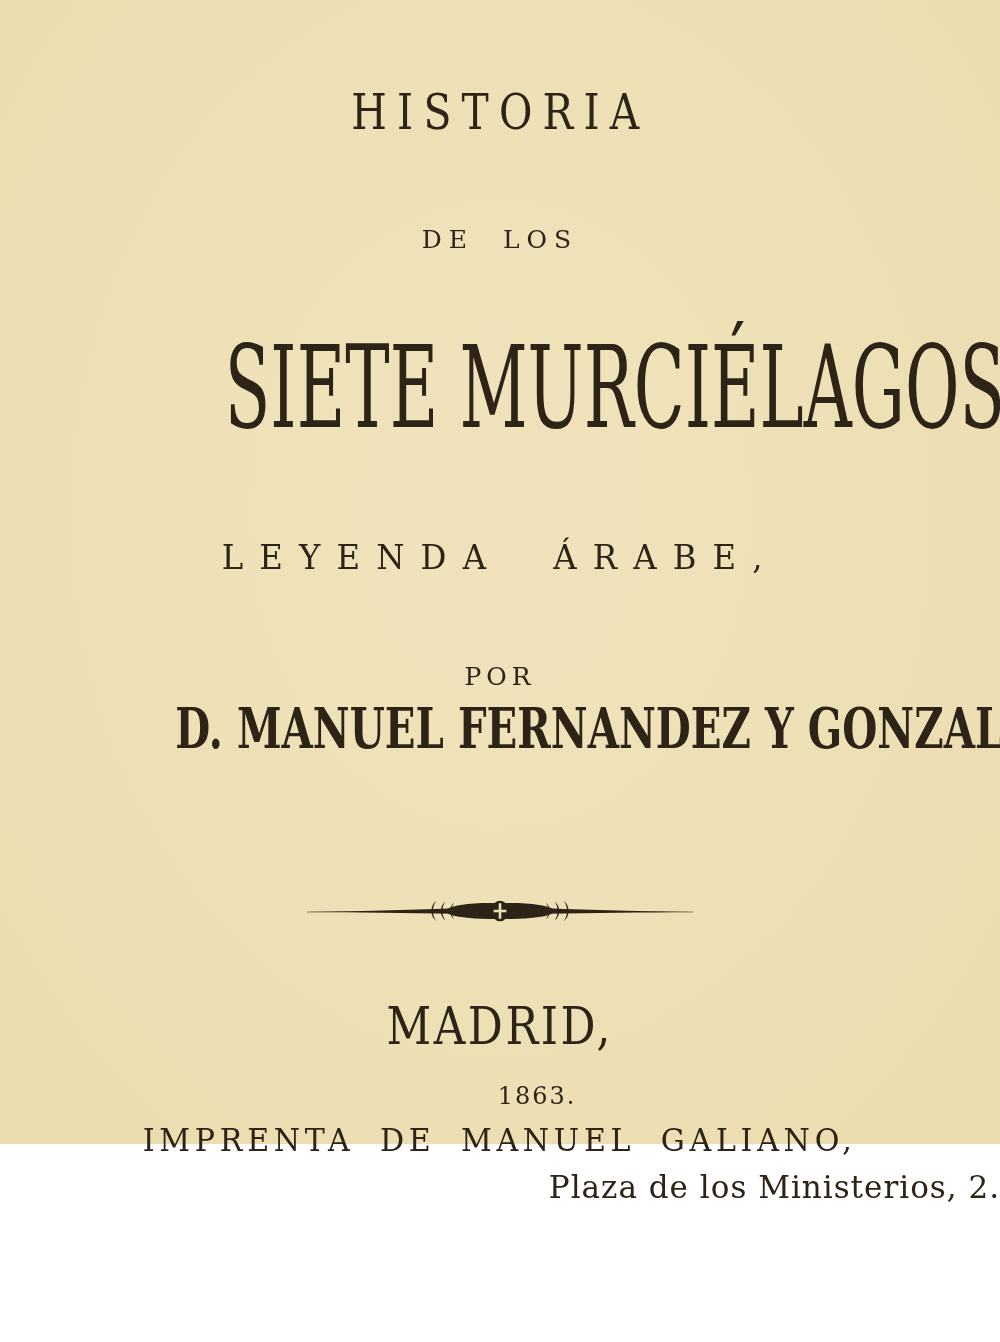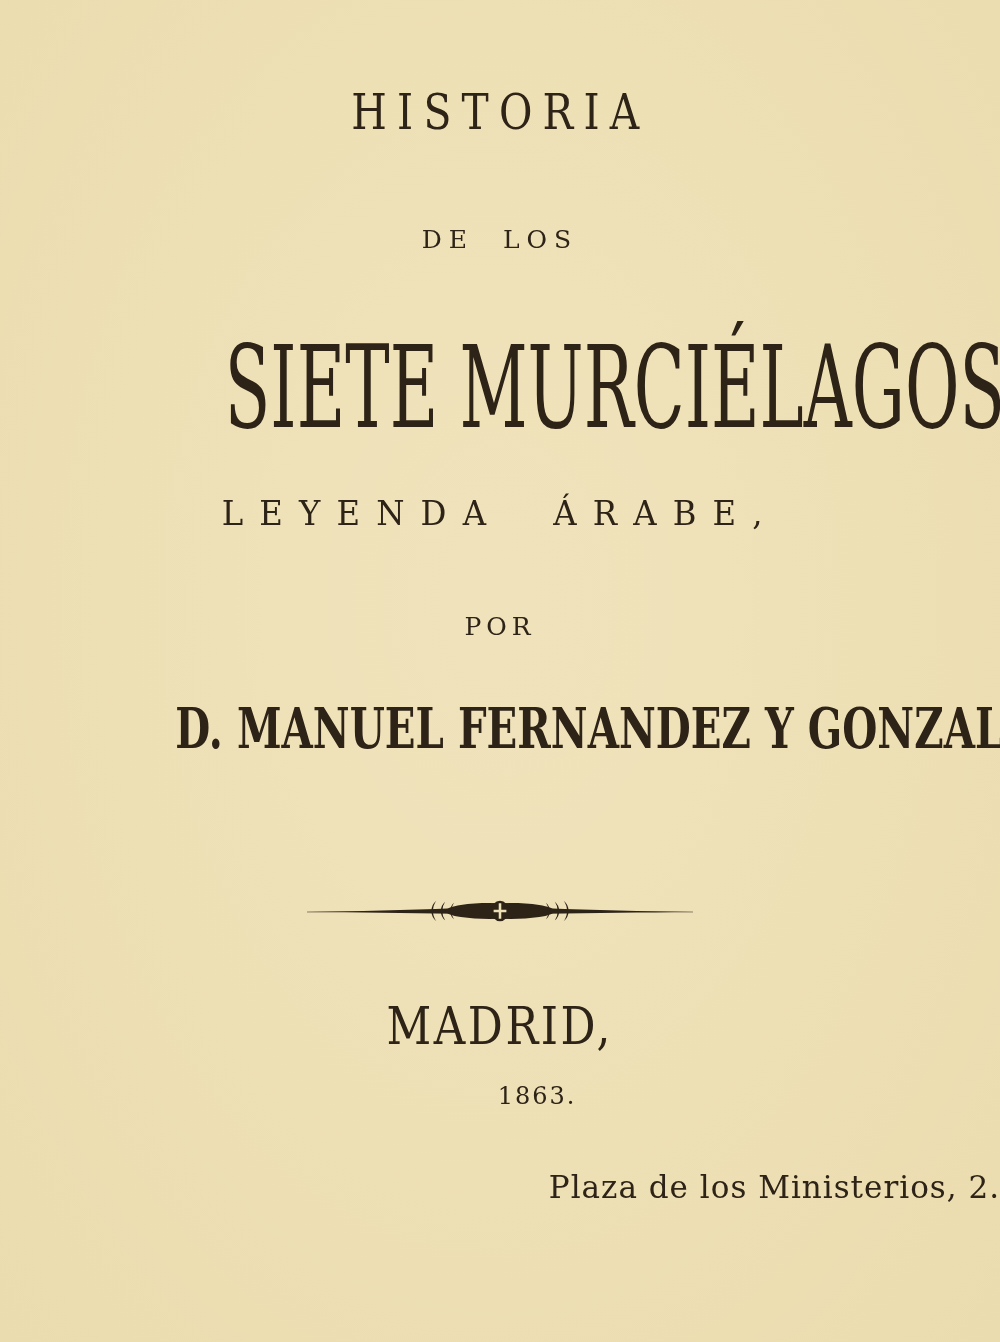--- a/index.html
+++ b/index.html
@@ -8,21 +8,21 @@
   }
   body {
     width: 1000px;
     height: 1342px;
     font-family: "DejaVu Serif", "Liberation Serif", serif;
     overflow: hidden;
   }
   .page {
     position: relative;
     width: 1000px;
-    height: 1342px;
+    height: 1144px;
     background: radial-gradient(ellipse at 50% 45%, #f0e3bc 0%, #eee0b5 55%, #eadcae 100%);
     color: #2d2317;
   }
   .line {
     position: absolute;
     left: 0;
     width: 100%;
     text-align: center;
     line-height: 1;
     white-space: nowrap;
@@ -33,24 +33,24 @@
   }
   
   .l-series { top: 88px; font-size: 48px; letter-spacing: 12px; }
   .l-series > span { transform: scaleX(0.85); }
   
   .l-connector { top: 227px; font-size: 25px; letter-spacing: 7px; word-spacing: 14px; }
   
   .l-main { top: 330px; font-size: 104px; }
   .l-main > span { transform: scale(0.64, 1.1); }
   
-  .l-subtitle { top: 496px; font-size: 34px; letter-spacing: 17px; word-spacing: 26px; }
+  .l-subtitle { top: 540px; font-size: 34px; letter-spacing: 17px; word-spacing: 26px; }
   .l-subtitle > span { transform: scaleX(0.95); }
   
-  .l-byline { top: 614px; font-size: 25px; letter-spacing: 5px; }
+  .l-byline { top: 664px; font-size: 25px; letter-spacing: 5px; }
   
   .l-author { top: 700px; font-size: 56px; font-weight: bold; }
   .l-author > span { transform: scaleX(0.72); }
   
   .ornament {
     position: absolute;
     top: 893px;
     left: 50%;
     transform: translateX(-50%);
     width: 392px;
@@ -116,18 +116,21 @@
   </svg>
 
   <div class="line l-city">
     <span>MADRID,</span>
   </div>
 
   <div class="line l-year">
     <span>1863.</span>
   </div>
 
+  <div class="line l-printer">
+    <span>IMPRENTA DE MANUEL GALIANO,</span>
+  </div>
 
   <div class="line l-address">
     <span>Plaza de los Ministerios, 2.</span>
   </div>
 
 </div>
 
 </body></html>

